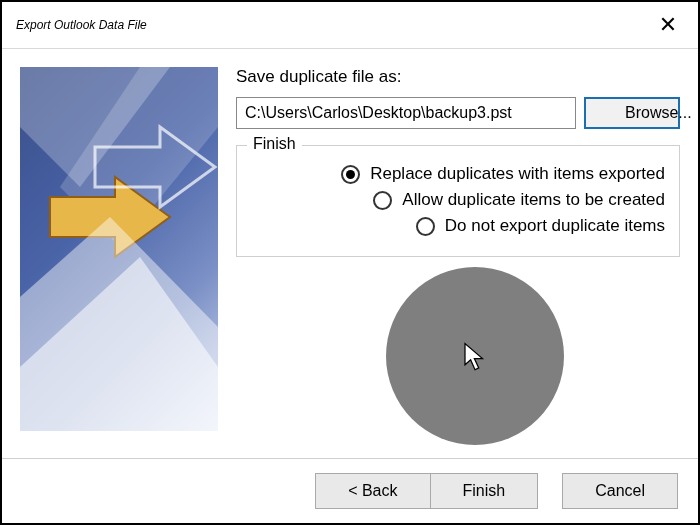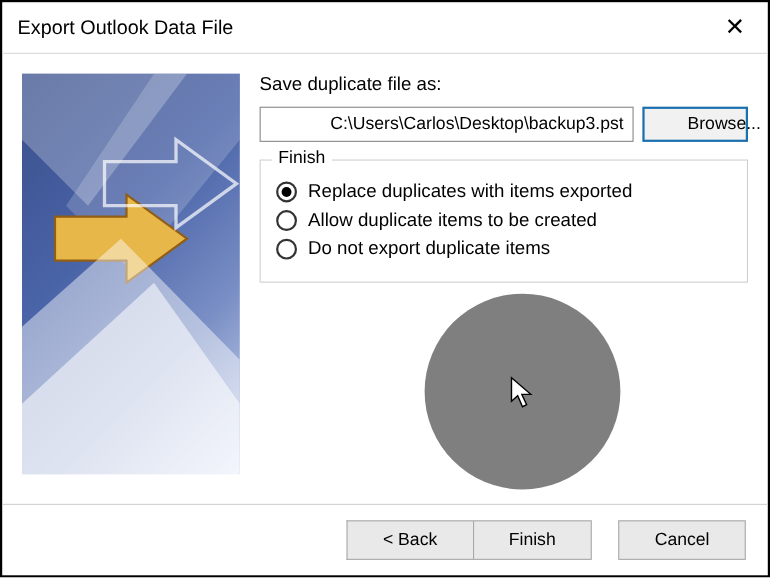--- a/index.html
+++ b/index.html
@@ -24,21 +24,22 @@
   }
   .titlebar {
     height: 46px;
     display: flex;
     align-items: center;
     padding: 0 10px 0 14px;
     border-bottom: 1px solid #d9d9d9;
   }
   .title {
     flex: 1;
-    font-size: 18px;
+    font-size: 12px;
+    font-style: italic;
   }
   .close-btn {
     width: 40px;
     height: 40px;
     display: flex;
     align-items: center;
     justify-content: center;
     font-size: 22px;
     color: #000;
     cursor: default;
@@ -80,21 +81,20 @@
     margin-bottom: 16px;
   }
   .path-input {
     flex: 1;
     height: 32px;
     border: 1px solid #888;
     padding: 2px 8px;
     font-size: 16px;
     font-family: inherit;
     box-sizing: border-box;
-    text-align: right;
   }
   .browse-btn {
     width: 96px;
     height: 32px;
     border: 2px solid #1a6fb0;
     background: #f1f1f1;
     font-size: 16px;
     font-family: inherit;
     box-sizing: border-box;
     cursor: default;
@@ -112,20 +112,21 @@
     background: #fff;
     padding: 0 6px;
     font-size: 16px;
   }
   .radio-row {
     display: flex;
     align-items: center;
     gap: 10px;
     margin: 6px 0;
     font-size: 17px;
+    justify-content: flex-end;
   }
   .radio {
     width: 19px;
     height: 19px;
     border: 2px solid #333;
     border-radius: 50%;
     display: inline-flex;
     align-items: center;
     justify-content: center;
     flex-shrink: 0;

